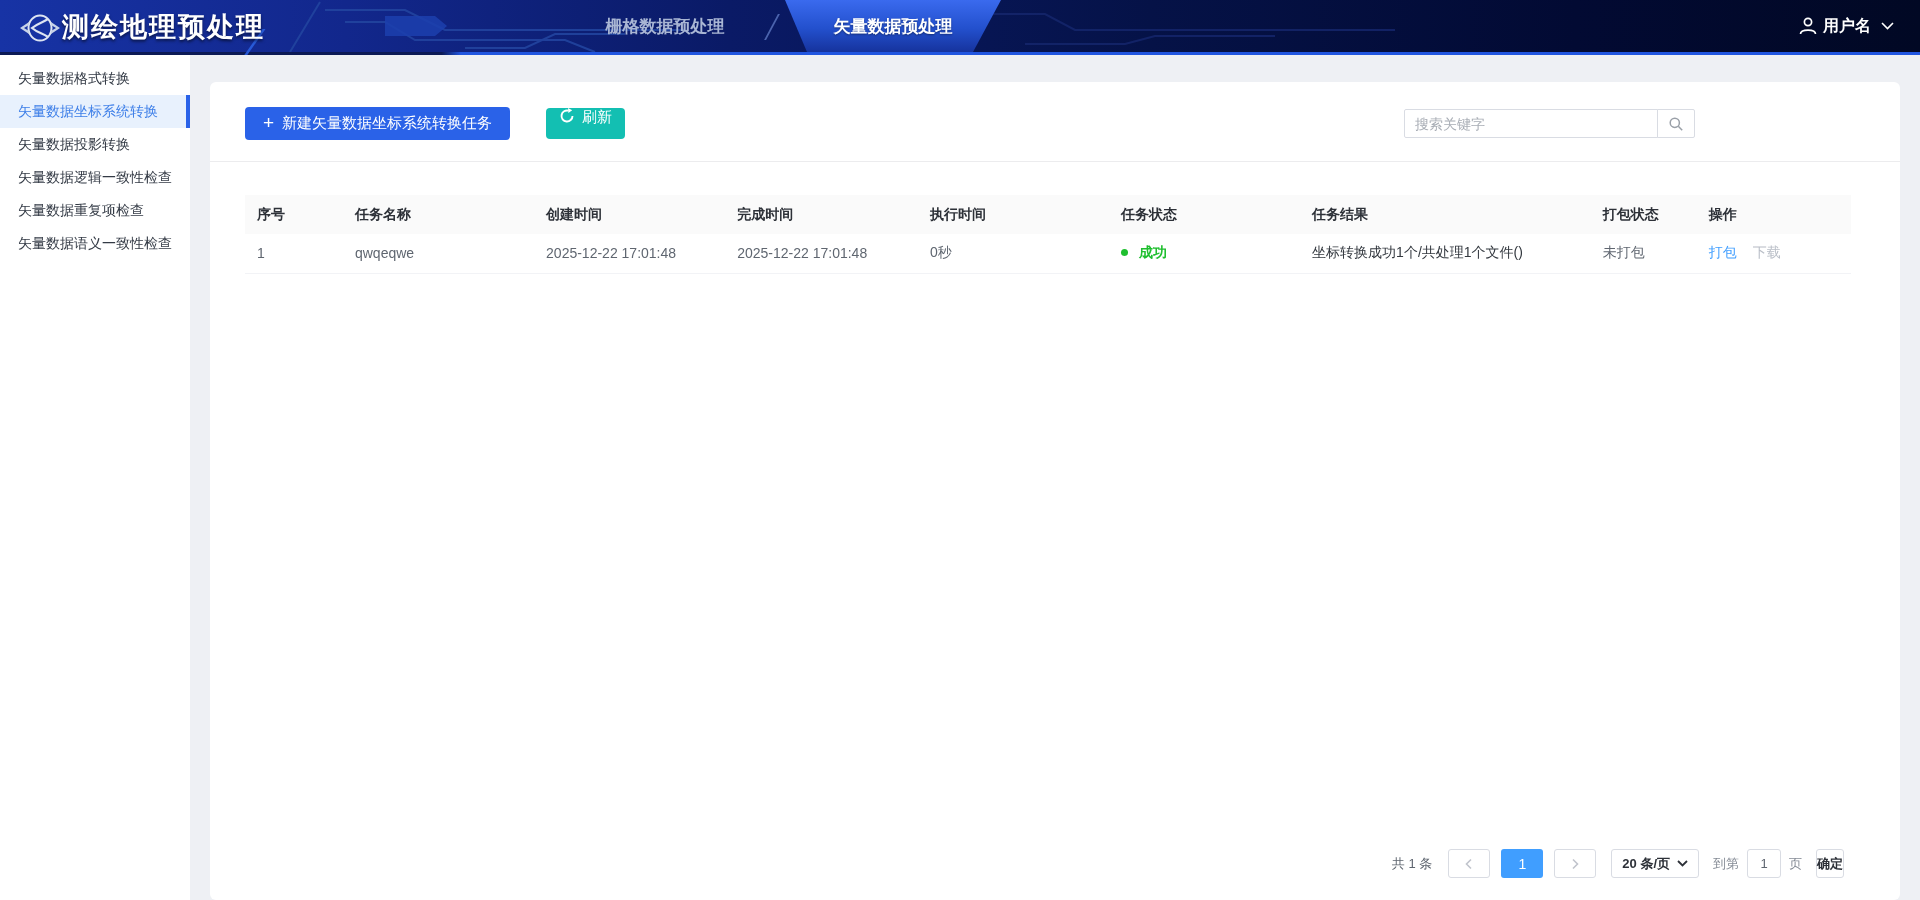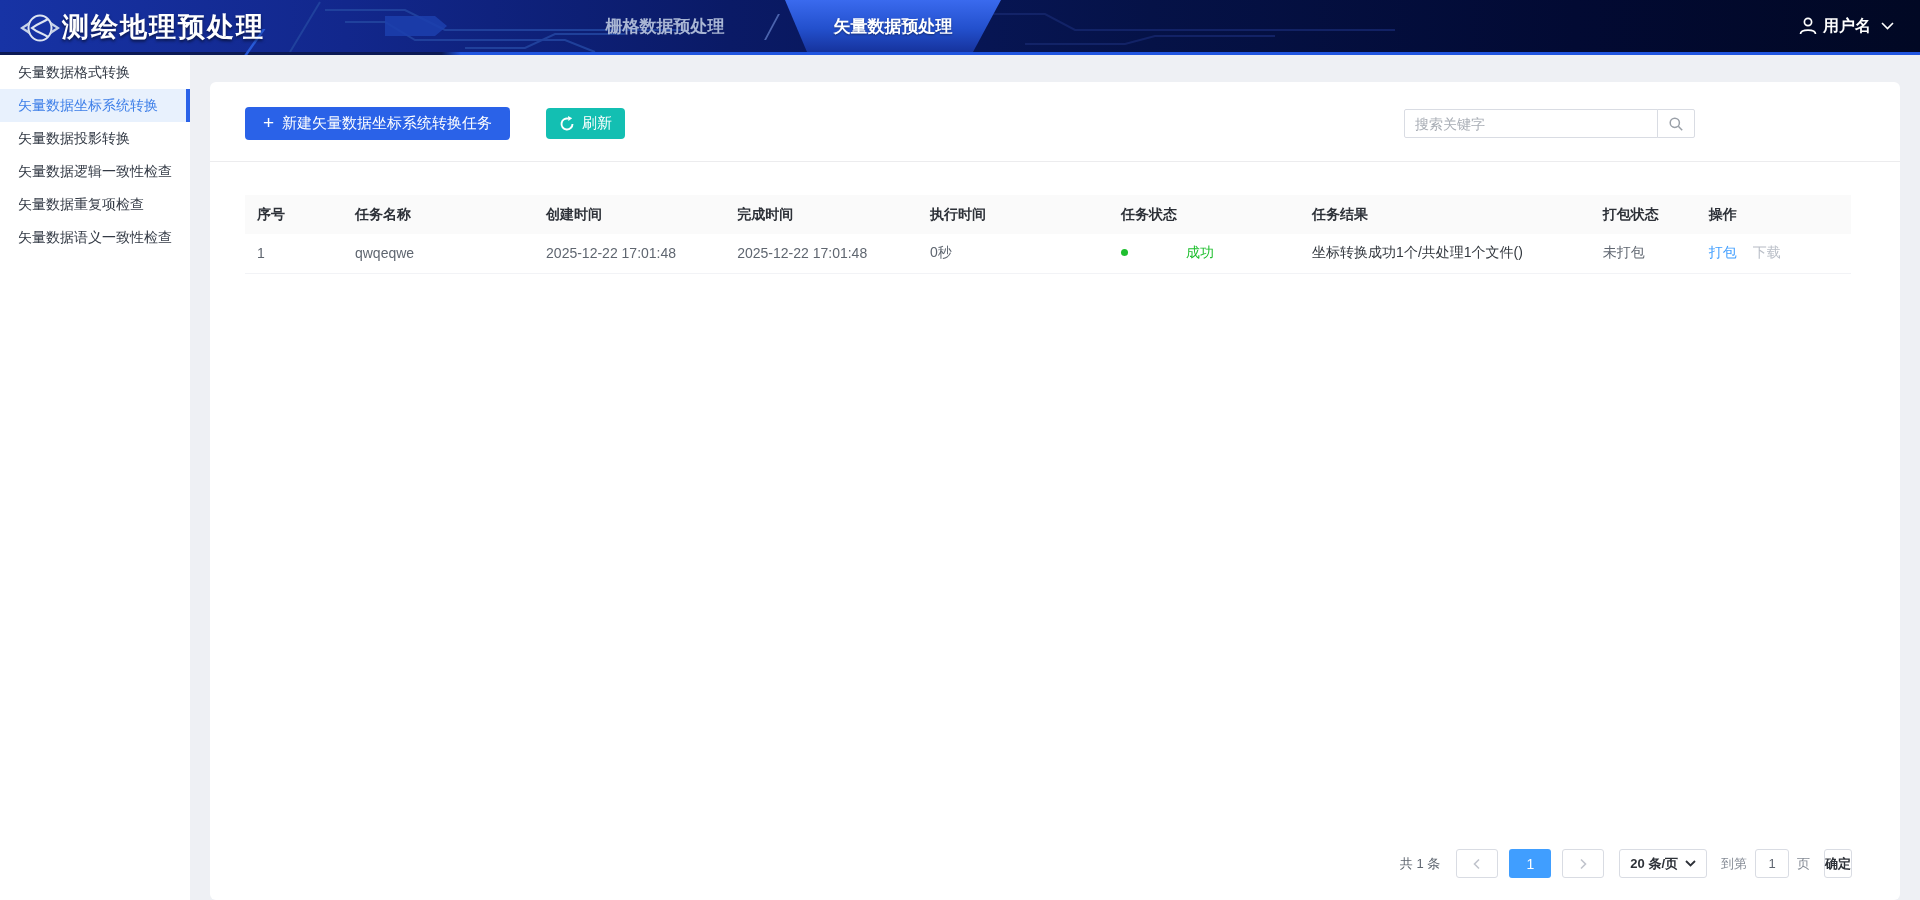--- a/index.html
+++ b/index.html
@@ -64,21 +64,21 @@
   }
   .user-name { color: #ffffff; font-size: 16px; font-weight: 700; }
   .user-caret { margin-left: 6px; }
 
   
   .body-row { flex: 1; display: flex; min-height: 0; }
 
   .sidebar {
     width: 190px; flex: 0 0 190px;
     background: #ffffff;
-    padding-top: 1px;
+    padding-top: 7px;
   }
   .side-item {
     position: relative;
     height: 33px; line-height: 33px;
     padding-left: 18px;
     font-size: 14px; color: #333a45;
     cursor: pointer; white-space: nowrap;
   }
   .side-item.active {
     background: #e8f1fd; color: #3e7fe8;
@@ -104,21 +104,21 @@
   }
   .btn-primary {
     display: inline-flex; align-items: center; gap: 8px;
     height: 33px; padding: 0 18px;
     background: #2a62e8; color: #ffffff;
     border: none; border-radius: 4px;
     font-size: 15px; font-family: inherit; cursor: pointer;
   }
   .btn-plus { font-size: 19px; font-weight: 400; line-height: 1; margin-top: -2px; }
   .btn-refresh {
-    display: inline-flex; align-items: center; gap: 7px;
+    display: inline-flex; gap: 7px;
     height: 31px; padding: 0 13px; margin-left: 36px;
     background: #13bfb2; color: #ffffff;
     border: none; border-radius: 4px;
     font-size: 15px; font-family: inherit; cursor: pointer;
   }
   .search-wrap { margin-left: auto; margin-right: 170px; display: flex; }
   .search-input {
     width: 254px; height: 29px;
     border: 1px solid #d9dce3; border-radius: 2px 0 0 2px;
     padding: 0 10px; font-size: 14px; color: #333; font-family: inherit;
@@ -141,31 +141,31 @@
     text-align: left; height: 39px; padding: 0 12px;
     white-space: nowrap; overflow: hidden;
   }
   tbody td {
     font-size: 14px; color: #5f6670;
     height: 39px; padding: 0 12px;
     border-bottom: 1px solid #f2f3f6;
     white-space: nowrap; overflow: hidden;
   }
   td.result-cell { color: #33383f; }
-  .status-ok { color: #1fbf2f; font-weight: 400; margin-left: 47px; }
+  .status-ok { color: #1fbf2f; font-weight: 700; }
   .status-dot {
     display: inline-block; width: 7px; height: 7px; border-radius: 50%;
     background: #1fbf2f; margin-right: 7px; vertical-align: 1px;
   }
   .link-pack { color: #409eff; cursor: pointer; margin-right: 12px; }
   .link-download { color: #b9bec7; cursor: default; }
 
   
   .pagination {
-    position: absolute; right: 48px; bottom: 22px;
+    position: absolute; right: 56px; bottom: 22px;
     display: flex; align-items: center;
     font-size: 13px; color: #5f6670;
   }
   .pg-total { margin-right: 16px; }
   .pg-btn {
     width: 42px; height: 29px; border: 1px solid #d9dce3; border-radius: 3px;
     background: #fff; display: flex; align-items: center; justify-content: center;
     cursor: pointer; margin-right: 11px;
   }
   .pg-page {

